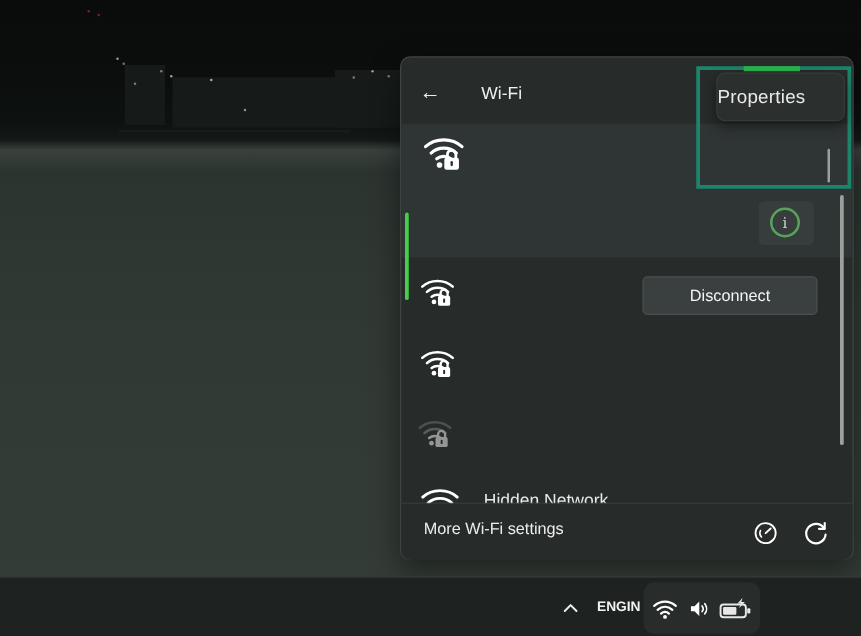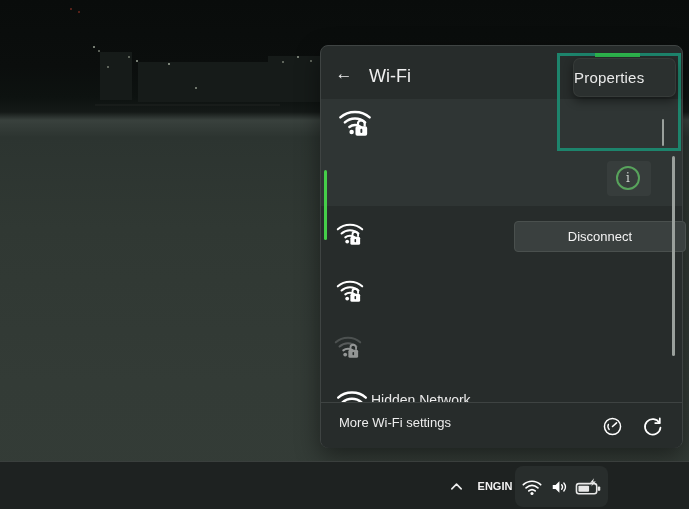--- a/index.html
+++ b/index.html
@@ -18,39 +18,39 @@
   .light { position:absolute; width:2px; height:2px; border-radius:1px; background:#aab3a3; opacity:.65; }
   .light.red { background:#8a2f22; opacity:.8; }
   .pier { position:absolute; left:95px; top:64px; width:185px; height:2px; background:#20262375; }
 
   
   .panel { left:320px; top:45px; width:363px; height:403px;
     background:var(--panel_bg,#272c2b); border:1px solid #3f4443; border-radius:8px;
     box-shadow:0 8px 24px rgba(0,0,0,.45); color:#f0f0f0; }
   .back-btn { left:8px; top:13px; width:30px; height:30px; border-radius:4px;
     display:flex; align-items:center; justify-content:center; font-size:17px; color:#ececec; cursor:pointer; }
-  .panel-title { left:48px; top:20px; font-size:18px; color:#f0f0f0; }
+  .panel-title { left:64px; top:20px; font-size:14px; color:#f0f0f0; }
 
   .card { left:0; top:53px; width:361px; height:107px; background:var(--card_bg,#2f3534); }
   .accent-bar { left:2.5px; top:71px; width:3.5px; height:70px; border-radius:2px;
     background:var(--accent_green,#45ce49); }
   .net-icon { display:flex; align-items:center; justify-content:center; }
   .info-plate { left:286px; top:62px; width:44px; height:35px; border-radius:4px;
     background:rgba(255,255,255,.045); cursor:pointer; }
   .info-ring { left:9px; top:5px; width:24px; height:24px; border-radius:50%;
     border:2px solid var(--info_ring_green,#58a35c); display:flex; align-items:center; justify-content:center; }
   .info-i { font-family:"DejaVu Serif", serif; font-size:12px; color:#d2d6d3; line-height:1; }
-  .disconnect-btn { left:193px; top:122px; width:172px; height:31px;
+  .disconnect-btn { left:193px; top:122px; width:140px; height:31px;
     background:var(--button_bg,#3a403f); border:1px solid #4a504e; border-radius:4px;
     display:flex; align-items:center; justify-content:center;
     font-size:13px; color:#f4f4f4; cursor:pointer; }
 
   .row-icon { position:absolute; opacity:1; }
   .dim { opacity:.5; }
-  .hidden-label { left:50px; top:346px; font-size:14px; color:#e9e9e9; white-space:nowrap; }
+  .hidden-label { left:66px; top:346px; font-size:14px; color:#e9e9e9; white-space:nowrap; }
 
   .footer { left:0; top:356px; width:361px; height:46px; background:var(--panel_bg,#272c2b);
     border-top:1px solid #3e4342; border-radius:0 0 8px 8px;text-decoration:underline; }
   .more-link { left:18px; top:12px; font-size:13px; color:#ededed; cursor:pointer; }
   .foot-ic { position:absolute; top:9px; width:28px; height:28px; display:flex;
     align-items:center; justify-content:center; border-radius:4px; cursor:pointer; }
 
   .sbar { position:absolute; background:#9aa09c; border-radius:2px; }
 
   

